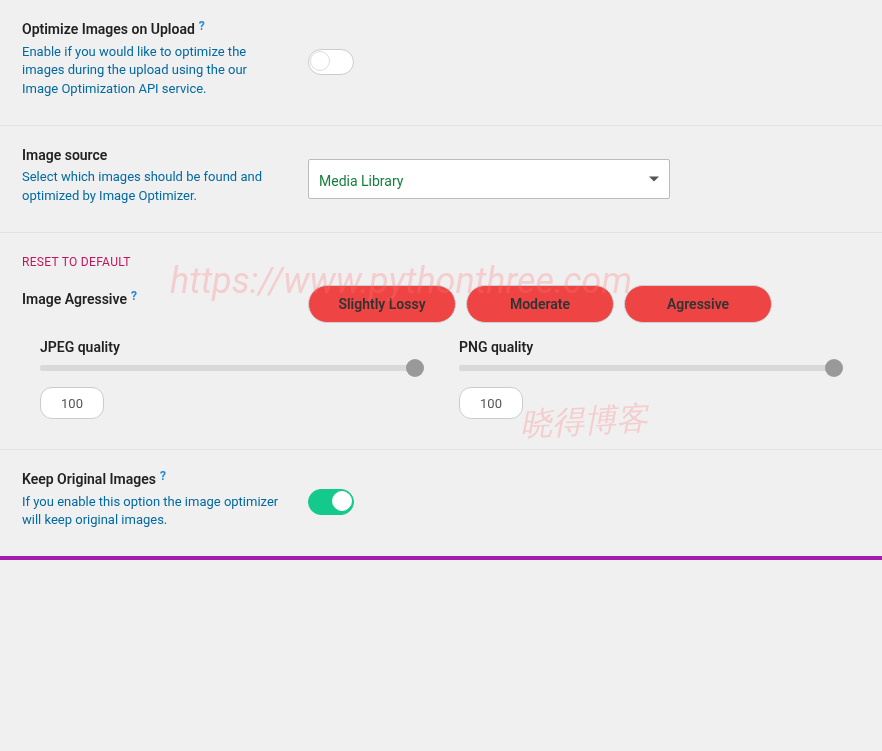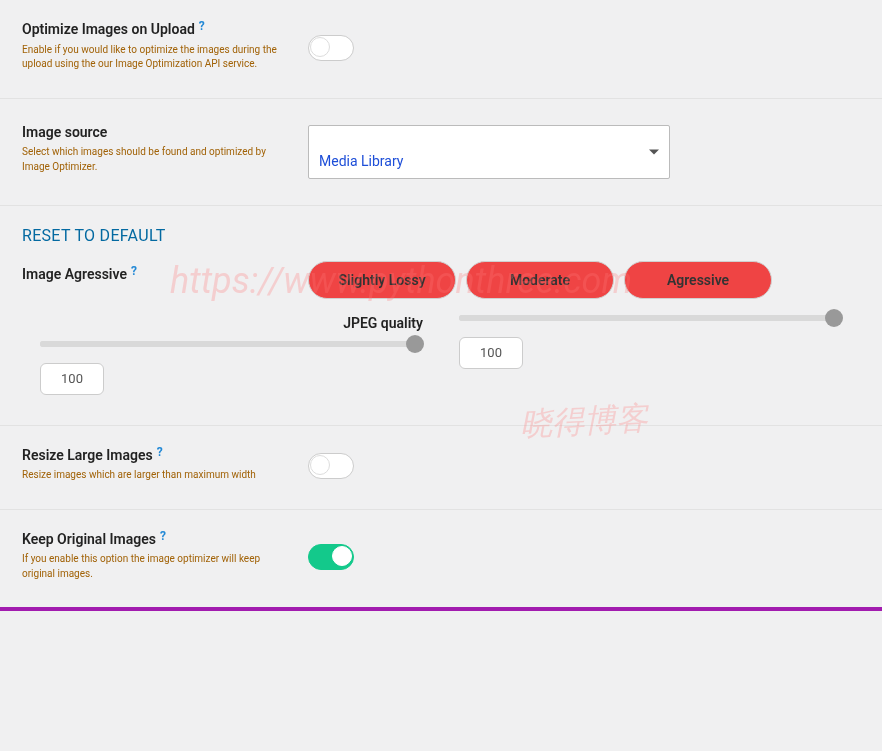--- a/index.html
+++ b/index.html
@@ -3,46 +3,46 @@
 <meta charset="utf-8">
 <style>
   html,body{margin:0;padding:0;font-family:-apple-system,BlinkMacSystemFont,"Segoe UI",Roboto,Helvetica,Arial,sans-serif;font-size:14px;color:#333;background:#f0f0f1}
   .panel{width:882px;min-height:751px;background:#f0f0f1;position:relative;overflow:hidden}
   .section{border-bottom:1px solid #e2e2e2;padding:20px 22px 26px}
   .row{display:flex;align-items:center}
   .left{width:260px;flex:0 0 260px}
   .right{flex:1;padding-left:26px;padding-top:0}
   h4.title{margin:0 0 4px 0;font-size:14px;font-weight:600;color:#222;line-height:1.3}
   .help{color:#2389d6;font-size:12px;font-weight:700;margin-left:4px;position:relative;top:-4px;display:inline-block}
-  .desc{color:#a16207;font-size:10px;line-height:1.45;margin:0}
+  .desc{color:#0369a1;font-size:13px;line-height:1.45;margin:0}
   
   .toggle{width:44px;height:24px;border-radius:24px;position:relative;display:inline-block;vertical-align:middle;margin-top:4px}
   .toggle.off{background:#fff;border:1px solid #ccc}
   .toggle.off .knob{left:1px}
   .toggle.on{background:#13c98b;border:1px solid #13c98b}
   .toggle.on .knob{right:1px}
   .knob{width:20px;height:20px;background:#fff;border:1px solid #ddd;border-radius:50%;position:absolute;top:1px;box-sizing:border-box}
   .toggle.on .knob{border-color:#fff}
   
-  .select{width:320px;height:34px;border:1px solid #bbb;background:#fff;border-radius:2px;padding:18px 30px 0 10px;font-size:14px;color:#1d4ed8;display:flex;align-items:center;position:relative;margin-top:6px}
+  .select{width:320px;height:34px;border:1px solid #bbb;background:#fff;border-radius:2px;padding:4px 30px 0 10px;font-size:14px;color:#15803d;display:flex;align-items:center;position:relative;margin-top:6px}
   .select .caret{position:absolute;right:10px;top:50%;transform:translateY(-50%);width:0;height:0;border-left:5px solid transparent;border-right:5px solid transparent;border-top:5px solid #555}
   
-  .reset-link{color:#0369a1;font-size:16px;letter-spacing:.3px;margin:0 0 10px 0;display:inline-block}
+  .reset-link{color:#be185d;font-size:12px;letter-spacing:.3px;margin:0 0 10px 0;display:inline-block}
   
   .pills{display:flex;gap:10px;margin-top:6px}
   .pill{border:1px solid #d0d0d0;background:#ef4444;color:#333;font-weight:600;font-size:14px;padding:10px 18px;border-radius:28px;text-align:center;white-space:nowrap;flex:0 0 auto;min-width:110px}
   .pill.selected{background:#dedede;border-color:#c9c9c9;color:#555}
   
   .quality-row{display:flex;padding:16px 22px 30px}
   .quality-col{flex:1;padding:0 18px}
-  .q-label{text-align:right;font-weight:600;color:#222;font-size:14px;margin-bottom:10px}
+  .q-label{text-align:left;font-weight:600;color:#222;font-size:14px;margin-bottom:10px}
   .slider-track{height:6px;background:#d9d9d9;border-radius:4px;position:relative;margin-bottom:16px}
   .slider-fill{position:absolute;left:0;top:0;bottom:0;background:#d9d9d9;border-radius:4px}
   .slider-thumb{width:18px;height:18px;background:#999;border-radius:50%;position:absolute;top:50%;transform:translate(-50%,-50%)}
-  .value-box{width:62px;height:30px;border:1px solid #ccc;background:#fff;color:#555;font-size:13px;display:flex;align-items:center;justify-content:center;border-radius:6px}
+  .value-box{width:62px;height:30px;border:1px solid #ccc;background:#fff;color:#555;font-size:13px;display:flex;align-items:center;justify-content:center;border-radius:12px}
   
   .wm{position:absolute;left:170px;top:260px;pointer-events:none;user-select:none}
   .wm-url{color:rgba(255,120,120,.28);font-size:36px;font-style:italic;transform:rotate(-3deg)}
   .wm-cn{position:absolute;left:520px;top:400px;color:rgba(255,120,120,.28);font-size:32px;font-style:italic;transform:rotate(-3deg);pointer-events:none;user-select:none}
   .last{border-bottom:4px solid #a21caf}
 </style>
 </head>
 <body>
 
 <div class="panel">
@@ -100,41 +100,29 @@
   <div class="quality-row" style="border-bottom:1px solid #e2e2e2">
     <div class="quality-col">
       <div class="q-label">JPEG quality</div>
       <div class="slider-track">
         <div class="slider-fill" style="width:100%"></div>
         <div class="slider-thumb" style="left:98%"></div>
       </div>
       <div class="value-box">100</div>
     </div>
     <div class="quality-col">
+      <div class="q-label">PNG quality</div>
       <div class="slider-track">
         <div class="slider-fill" style="width:100%"></div>
         <div class="slider-thumb" style="left:98%"></div>
       </div>
       <div class="value-box">100</div>
     </div>
   </div>
 
-  <div class="section">
-    <div class="row">
-      <div class="left">
-        <h4 class="title">
-          <span>Resize Large Images</span><span class="help">?</span>
-        </h4>
-        <p class="desc">Resize images which are larger than maximum width</p>
-      </div>
-      <div class="right">
-        <div class="toggle off"><div class="knob"></div></div>
-      </div>
-    </div>
-  </div>
 
   <div class="section last">
     <div class="row">
       <div class="left">
         <h4 class="title">
           <span>Keep Original Images</span><span class="help">?</span>
         </h4>
         <p class="desc">If you enable this option the image optimizer will keep original images.</p>
       </div>
       <div class="right">

